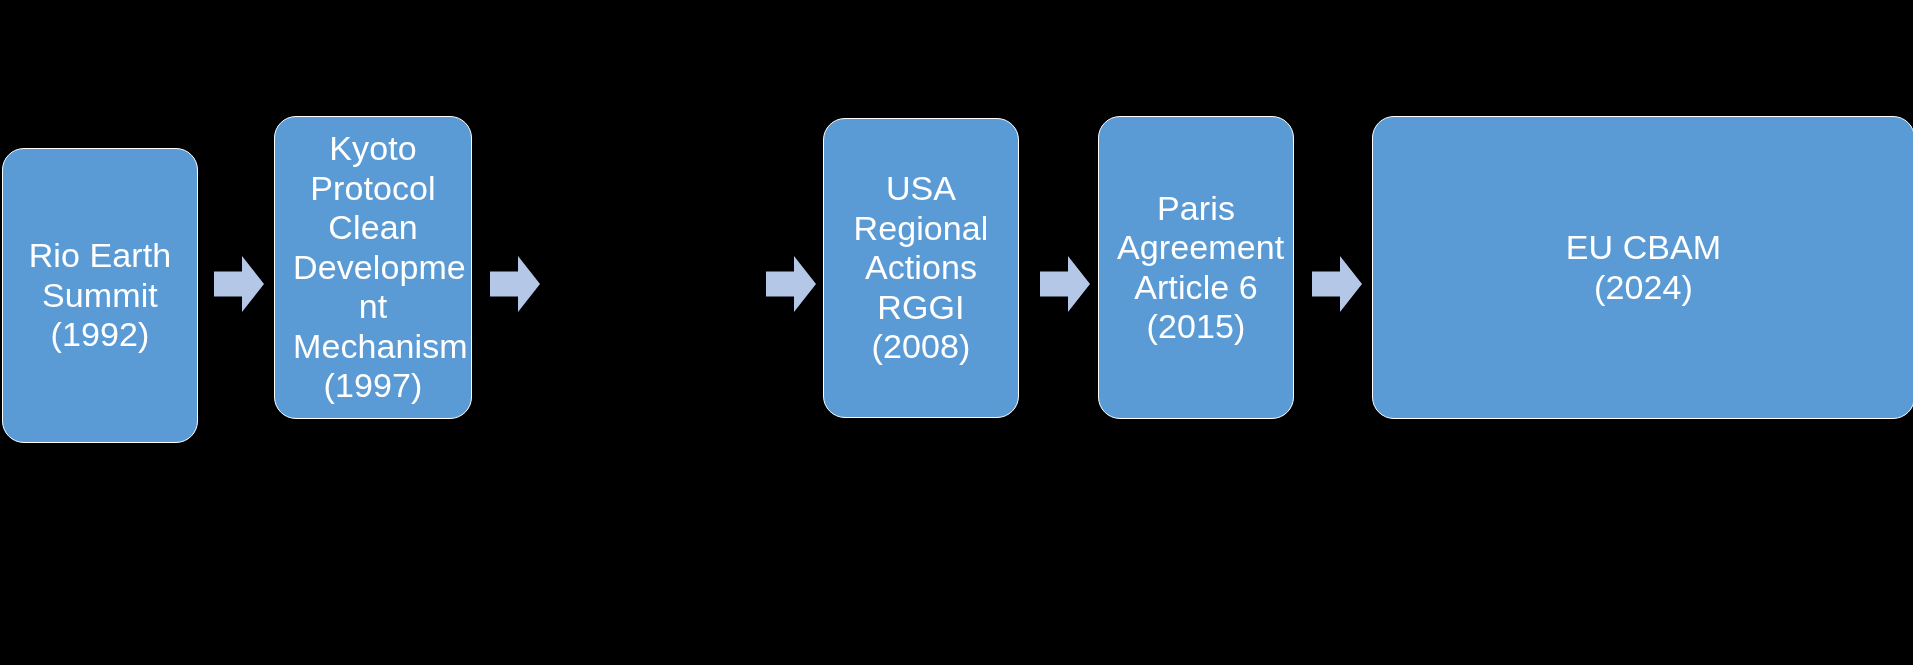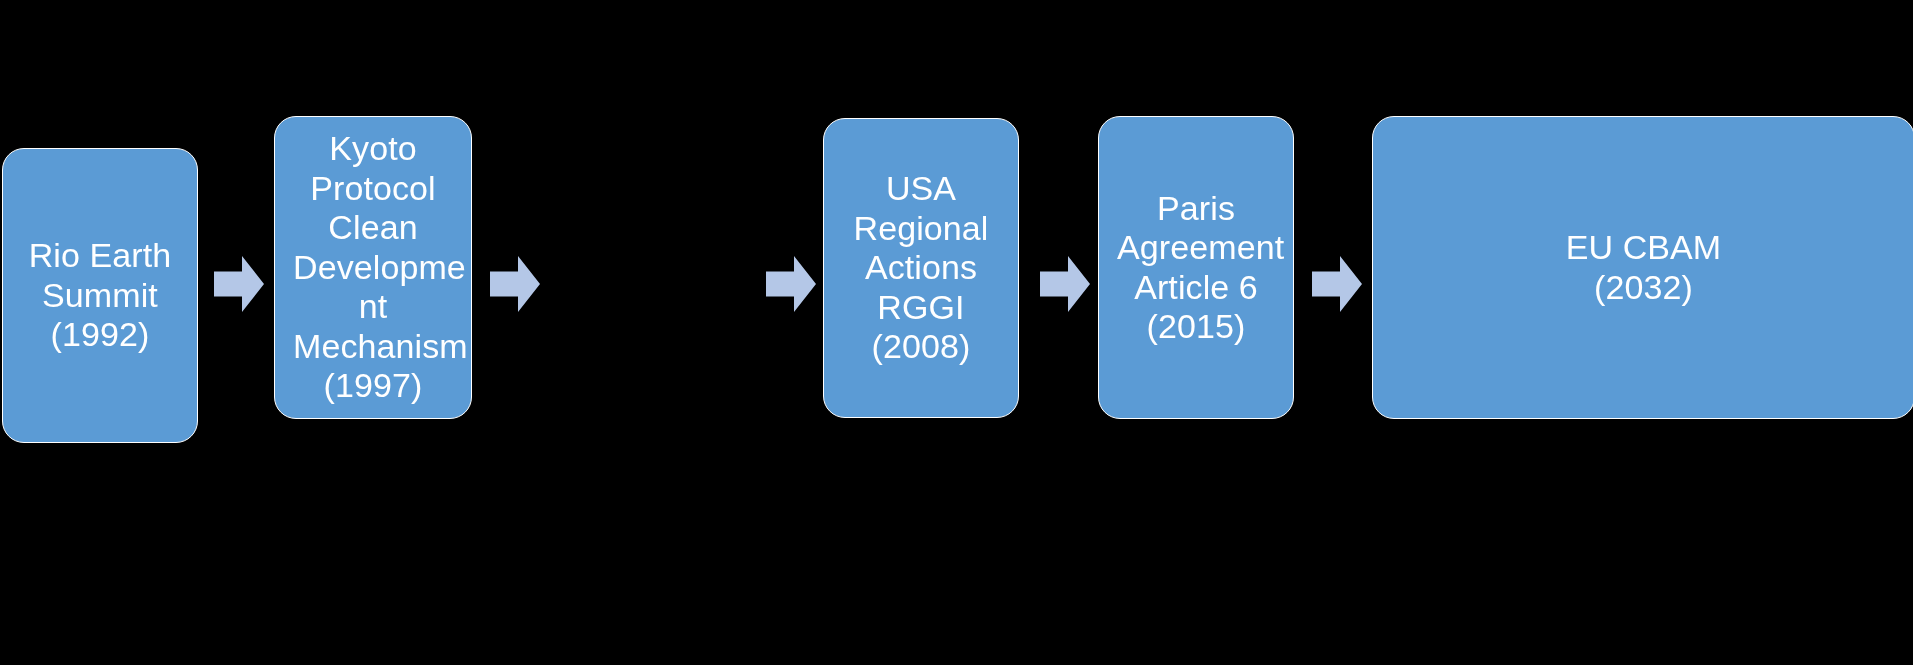--- a/index.html
+++ b/index.html
@@ -102,15 +102,15 @@
 (2008)</span>
     </div>
     <div class="node" style="left: 1098px; top: 116px; width: 196px; height: 303px; font-size: 34px; background: rgb(91, 155, 213); border-color: rgb(255, 255, 255); color: rgb(255, 255, 255); align-items: center;">
       <span class="label">Paris
 Agreement
 Article 6
 (2015)</span>
     </div>
     <div class="node" style="left: 1372px; top: 116px; width: 543px; height: 303px; font-size: 34px; background: rgb(91, 155, 213); border-color: rgb(255, 255, 255); color: rgb(255, 255, 255);">
       <span class="label">EU CBAM
-(2032)</span>
+(2024)</span>
     </div>
   </div>
 
 </body></html>

